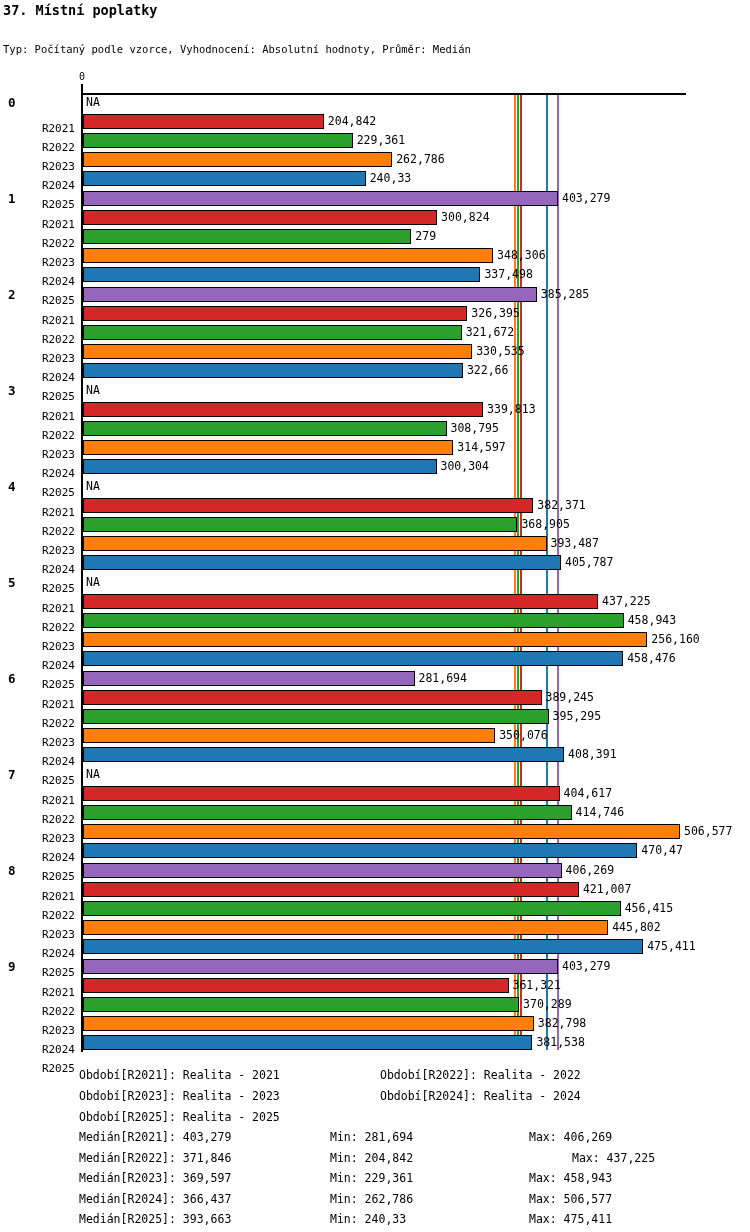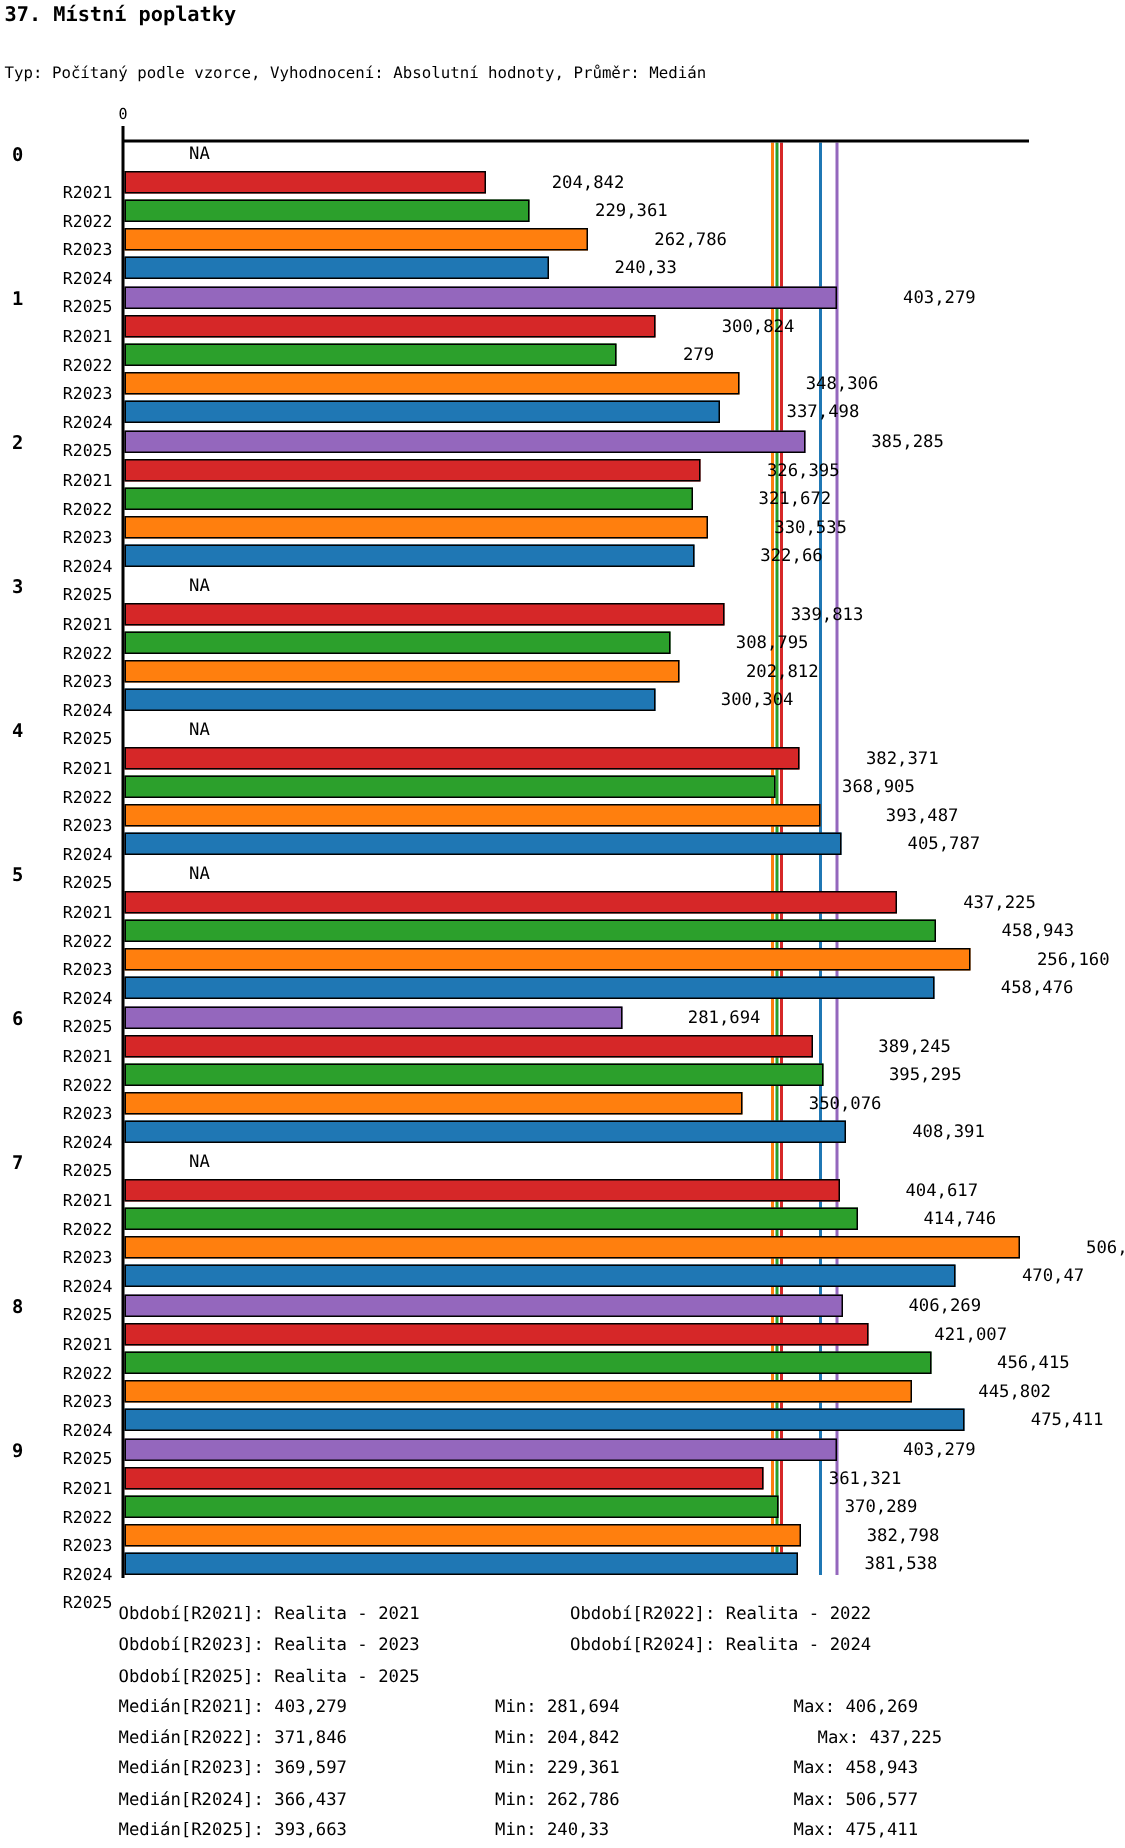--- a/index.html
+++ b/index.html
@@ -18,21 +18,21 @@
   .axis-y { position: absolute; left: 81px; top: 84px; width: 2px; height: 968px; background: #000; z-index: 4; }
   .axis-top { position: absolute; left: 82px; top: 93px; width: 604px; height: 2px; background: #000; z-index: 4; }
   .median-line { position: absolute; top: 95px; width: 2px; height: 955px; z-index: 1; }
   .group-label { position: absolute; left: 8px; width: 22px; height: 15px; line-height: 15px;
                  font-size: 12.5px; font-weight: bold; z-index: 3; }
   .row-label { position: absolute; left: 28px; width: 47px; height: 15px; line-height: 15px;
                font-size: 11px; text-align: right; z-index: 3; margin-top: 26px; }
   .bar { position: absolute; height: 15px; box-sizing: border-box;
          border: 1px solid #000; z-index: 2; }
   .val-label { position: absolute; height: 15px; line-height: 15px; font-size: 11.5px;
-               white-space: pre; z-index: 3; margin-left: 40px; }
+               white-space: pre; z-index: 3; }
   .legend-item { position: absolute; font-size: 11.5px; white-space: pre; }
   .stat-cell { position: absolute; font-size: 11.5px; white-space: pre; }
 </style>
 </head>
 <body>
 
 <div class="canvas">
   <div class="title1">37. Místní poplatky</div>
   <div class="subtitle">Typ: Počítaný podle vzorce, Vyhodnocení: Absolutní hodnoty, Průměr: Medián</div>
 
@@ -99,21 +99,21 @@
       <div class="row-label" style="top: 383px;">R2021</div>
       <div class="val-label" style="left: 86px; top: 383px;">NA</div>
       <div class="row-label" style="top: 401.9px;">R2022</div>
       <div class="bar" style="left: 83px; top: 401.9px; width: 400.1px; background: rgb(214, 39, 40);"></div>
       <div class="val-label" style="left: 487.1px; top: 401.9px;">339,813</div>
       <div class="row-label" style="top: 420.8px;">R2023</div>
       <div class="bar" style="left: 83px; top: 420.8px; width: 363.5px; background: rgb(44, 160, 44);"></div>
       <div class="val-label" style="left: 450.5px; top: 420.8px;">308,795</div>
       <div class="row-label" style="top: 439.7px;">R2024</div>
       <div class="bar" style="left: 83px; top: 439.7px; width: 370.3px; background: rgb(255, 127, 14);"></div>
-      <div class="val-label" style="left: 457.3px; top: 439.7px;">202,812</div>
+      <div class="val-label" style="left: 457.3px; top: 439.7px;">314,597</div>
       <div class="row-label" style="top: 458.6px;">R2025</div>
       <div class="bar" style="left: 83px; top: 458.6px; width: 353.5px; background: rgb(31, 119, 180);"></div>
       <div class="val-label" style="left: 440.5px; top: 458.6px;">300,304</div>
       <div class="group-label" style="top: 479px;">4</div>
       <div class="row-label" style="top: 479px;">R2021</div>
       <div class="val-label" style="left: 86px; top: 479px;">NA</div>
       <div class="row-label" style="top: 497.9px;">R2022</div>
       <div class="bar" style="left: 83px; top: 497.9px; width: 450.3px; background: rgb(214, 39, 40);"></div>
       <div class="val-label" style="left: 537.3px; top: 497.9px;">382,371</div>
       <div class="row-label" style="top: 516.8px;">R2023</div>
@@ -210,21 +210,21 @@
       <div class="legend-item" style="left: 79px; top: 1089px;">Období[R2023]: Realita - 2023</div>
       <div class="legend-item" style="left: 380px; top: 1089px;">Období[R2024]: Realita - 2024</div>
       <div class="legend-item" style="left: 79px; top: 1110px;">Období[R2025]: Realita - 2025</div>
     </div>
   <div id="stats">
       <div class="stat-cell" style="left: 79px; top: 1130px;">Medián[R2021]: 403,279</div>
       <div class="stat-cell" style="left: 330px; top: 1130px;">Min: 281,694</div>
       <div class="stat-cell" style="left: 529px; top: 1130px;">Max: 406,269</div>
       <div class="stat-cell" style="left: 79px; top: 1150.5px;">Medián[R2022]: 371,846</div>
       <div class="stat-cell" style="left: 330px; top: 1150.5px;">Min: 204,842</div>
-      <div class="stat-cell" style="left: 529px; top: 1150.5px; padding-left: 16px;">Max: 437,225</div>
+      <div class="stat-cell" style="left: 556px; top: 1150.5px; padding-left: 16px;">Max: 437,225</div>
       <div class="stat-cell" style="left: 79px; top: 1171px;">Medián[R2023]: 369,597</div>
       <div class="stat-cell" style="left: 330px; top: 1171px;">Min: 229,361</div>
       <div class="stat-cell" style="left: 529px; top: 1171px;">Max: 458,943</div>
       <div class="stat-cell" style="left: 79px; top: 1191.5px;">Medián[R2024]: 366,437</div>
       <div class="stat-cell" style="left: 330px; top: 1191.5px;">Min: 262,786</div>
       <div class="stat-cell" style="left: 529px; top: 1191.5px;">Max: 506,577</div>
       <div class="stat-cell" style="left: 79px; top: 1212px;">Medián[R2025]: 393,663</div>
       <div class="stat-cell" style="left: 330px; top: 1212px;">Min: 240,33</div>
       <div class="stat-cell" style="left: 529px; top: 1212px;">Max: 475,411</div>
     </div>

